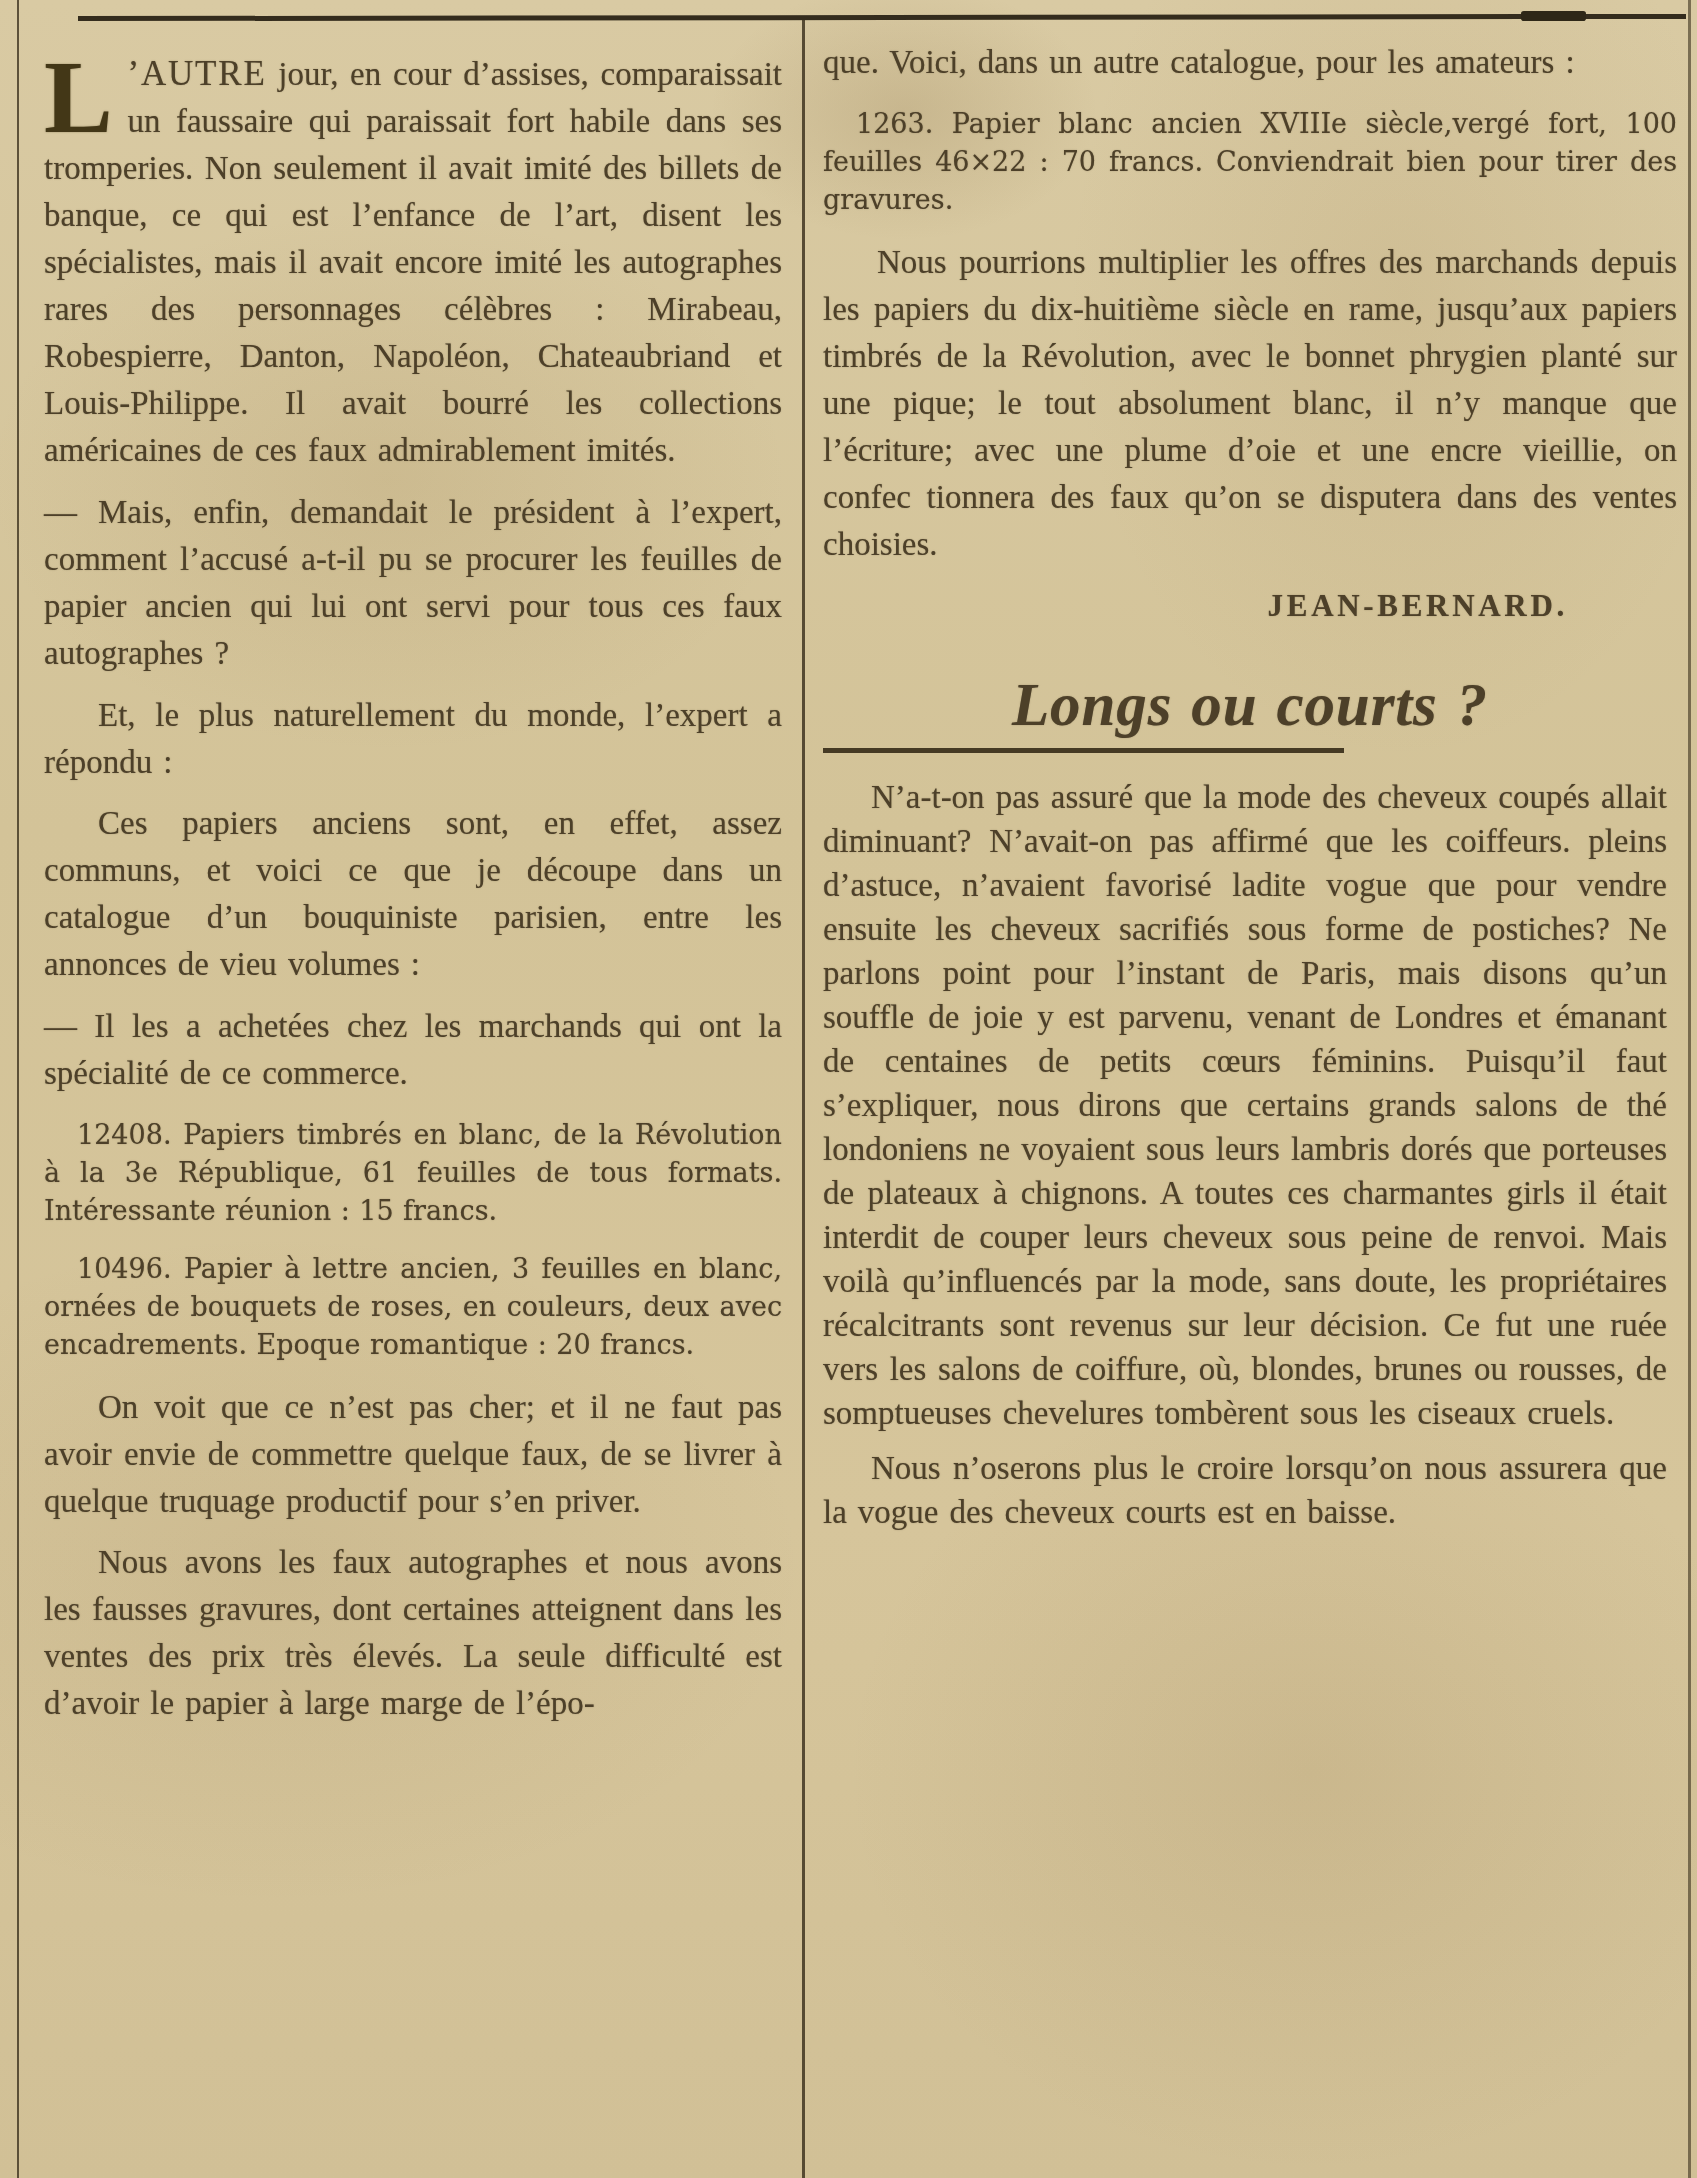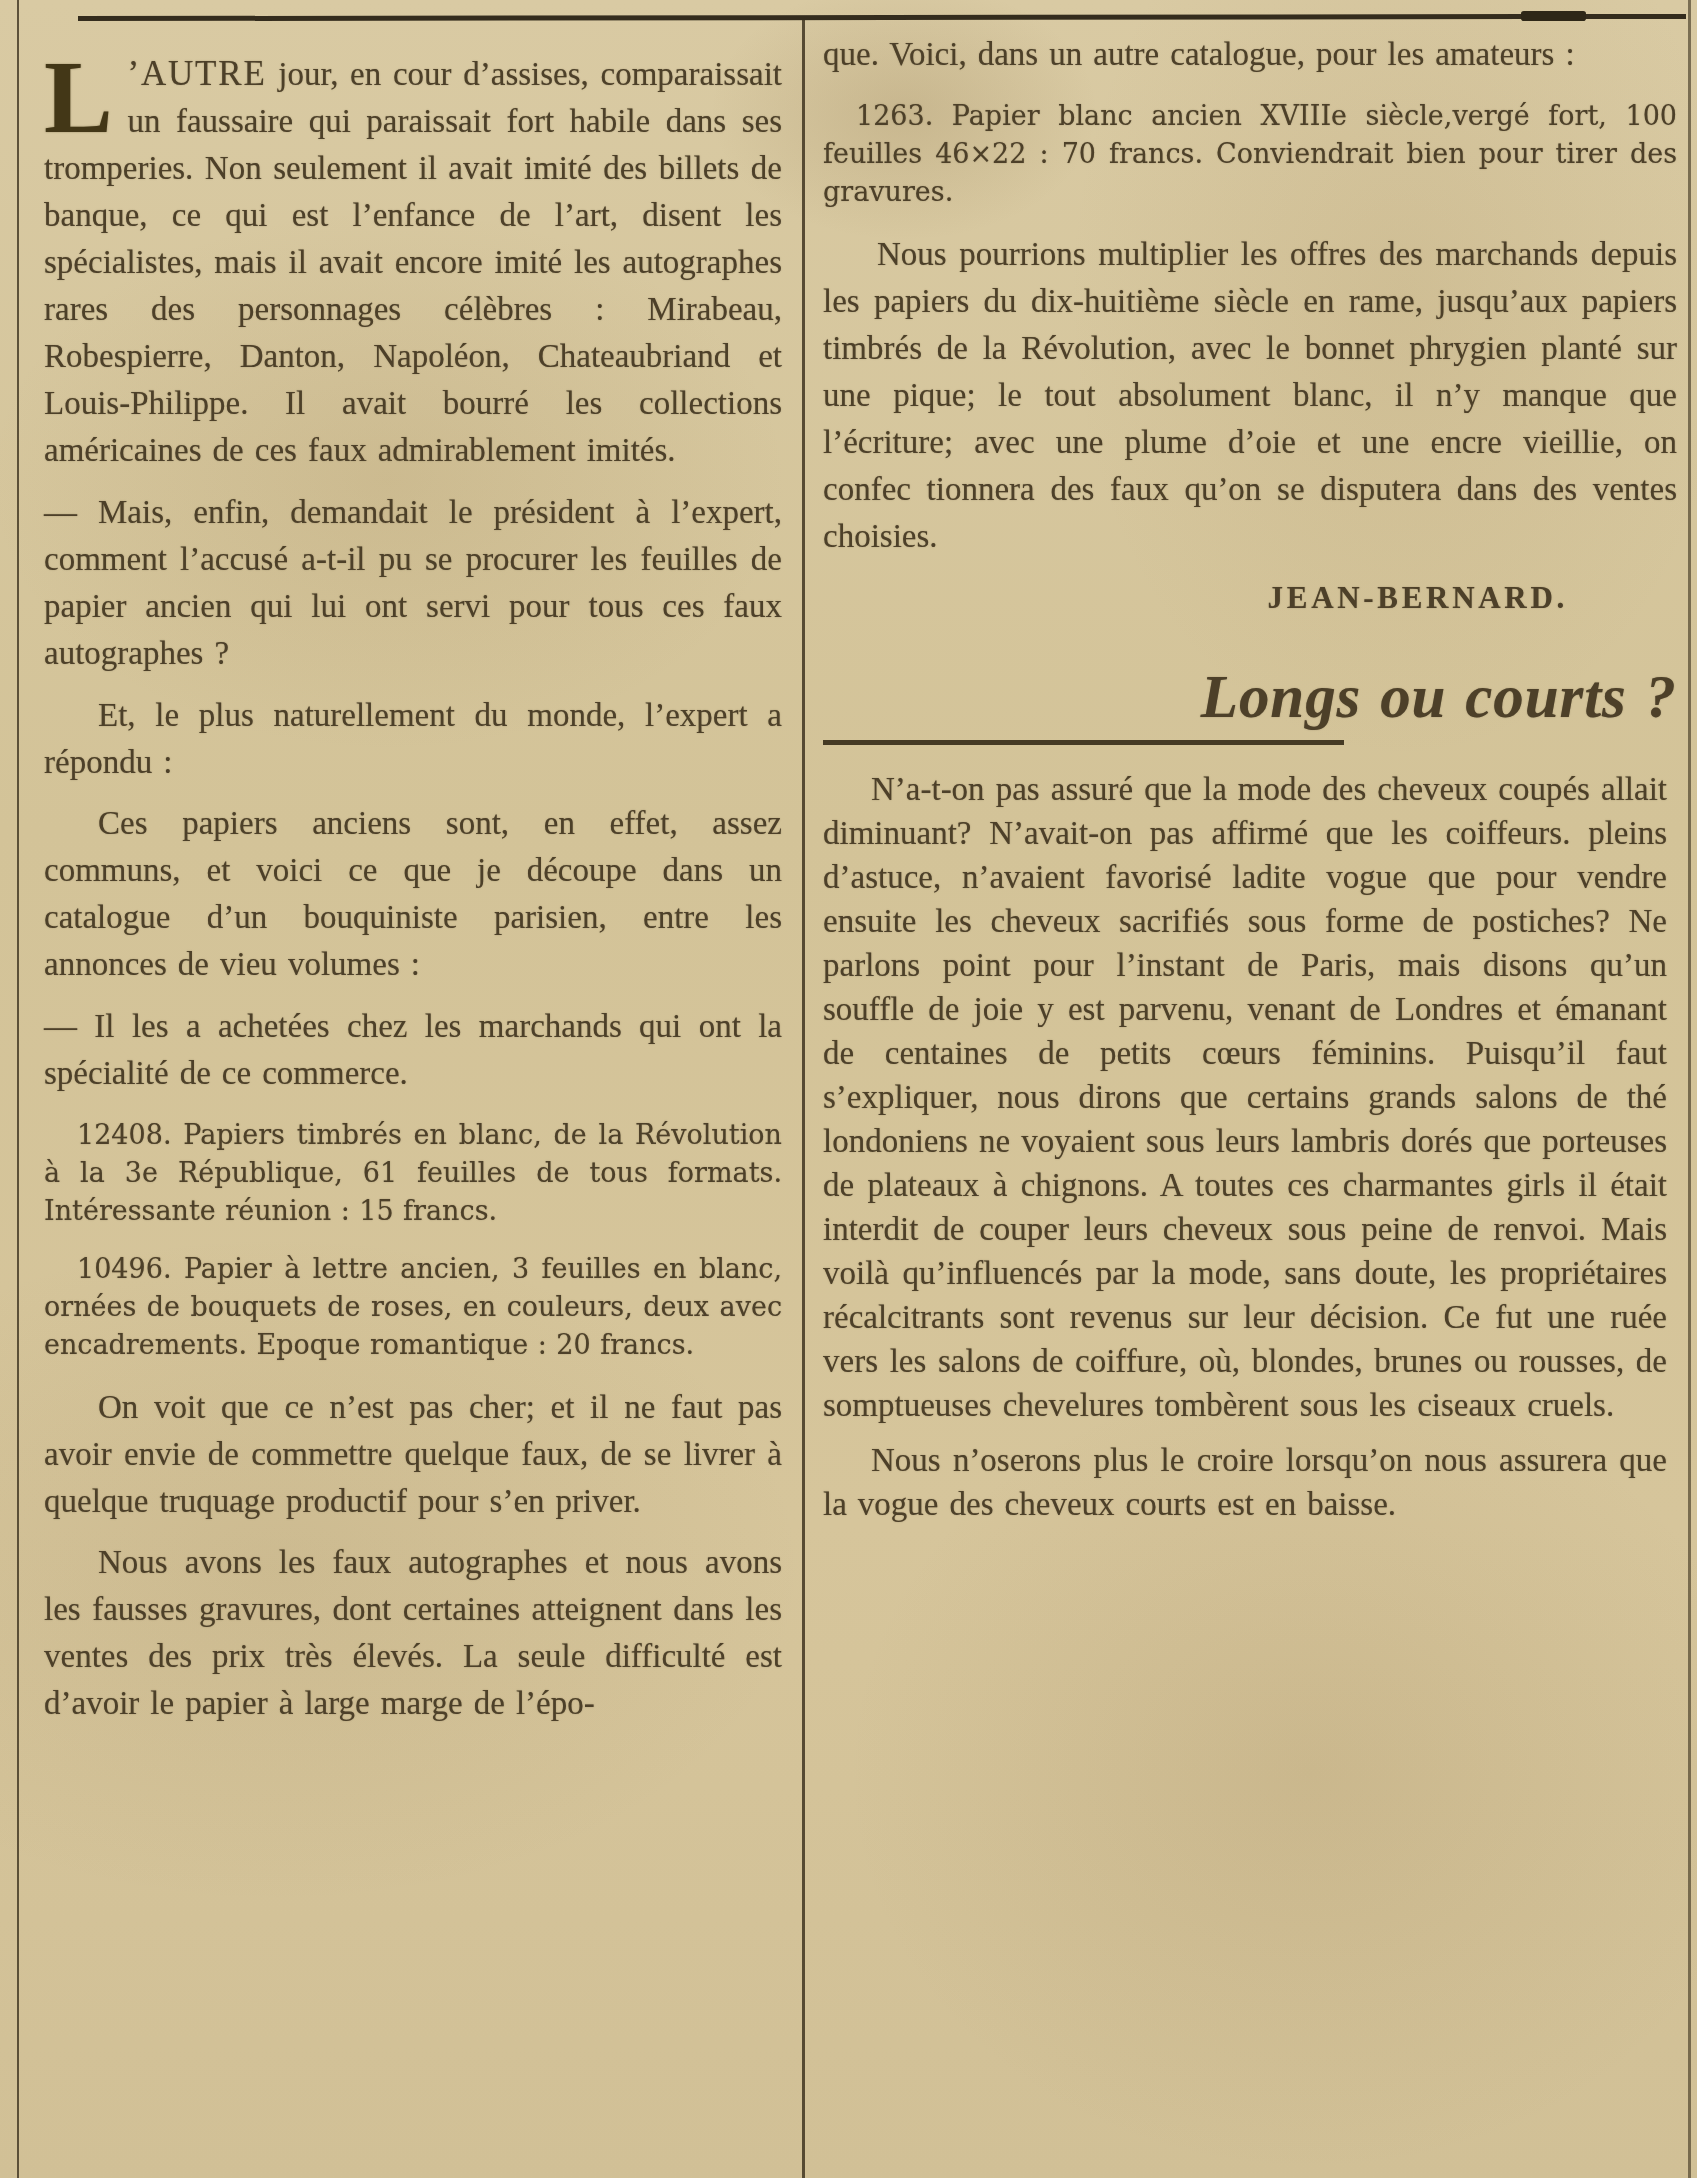--- a/index.html
+++ b/index.html
@@ -24,37 +24,37 @@
   .rule-top { position:absolute; left:78px; top:14.8px; width:1608px; height:4.6px;
               background:#342c1d; transform:rotate(-0.08deg); }
   .rule-top-thick { position:absolute; left:1521px; top:11px; width:65px; height:10px;
               background:#2e2717; border-radius:2.8px; }
   .vline-left  { position:absolute; left:16.6px;  top:0;    width:2.8px; height:2178px; background:rgba(58,48,28,.78); }
   .vline-mid   { position:absolute; left:802px; top:20px; width:2.8px; height:2158px; background:rgba(58,48,28,.82); }
   .vline-right { position:absolute; left:1688px;top:0;    width:2.8px; height:2178px; background:rgba(58,48,28,.60); }
 
   .col { position:absolute; text-align:justify; }
   .col-left  { left:44px;  top:50px; width:738px; font-size:33px; line-height:47px; word-spacing:2.8px; }
-  .col-right { left:823px; top:31px; width:854px; font-size:33px; line-height:47px; word-spacing:2.8px; }
+  .col-right { left:823px; top:39px; width:854px; font-size:33px; line-height:47px; word-spacing:2.8px; }
 
   .para { margin:0 0 14.8px 0; text-indent:54px; }
   .para.flush { text-indent:0; }
 
   .dropcap { float:left; font-size:103px; line-height:81px; font-weight:bold;
              margin:7.4px 14.8px 0 0; color:#433717; text-shadow:0 0 1.8px rgba(67,55,23,.5); }
   .lead-caps { font-size:35px; letter-spacing:1.8px; }
 
   .entry { font-size:27px; line-height:38px; margin:18.5px 0 20px; text-indent:33px;
            word-spacing:0.9px; font-family:"DejaVu Serif","Liberation Serif",serif; }
 
   .signature { text-align:right; padding-right:109px; font-weight:bold; letter-spacing:3.7px;
                font-size:31px; margin:13px 0 28px; text-indent:0; }
 
   .section-title { font-size:61px; line-height:68px; font-style:italic; font-weight:bold;
-                   letter-spacing:0.9px; margin:42px 0 3.7px; text-indent:0; text-align:right; }
+                   letter-spacing:0.9px; margin:42px 0 3.7px; text-indent:0; text-align:center; }
   .title-rule { width:521px; height:4.6px; background:#453a24; margin:9.2px 0 22px; }
 
   .section-para { line-height:44px; margin:0 10px 11px 0; text-indent:48px; }
 </style>
 </head>
 <body>
 
 <div class="page ink">
 
   <div class="rule-top"></div>

